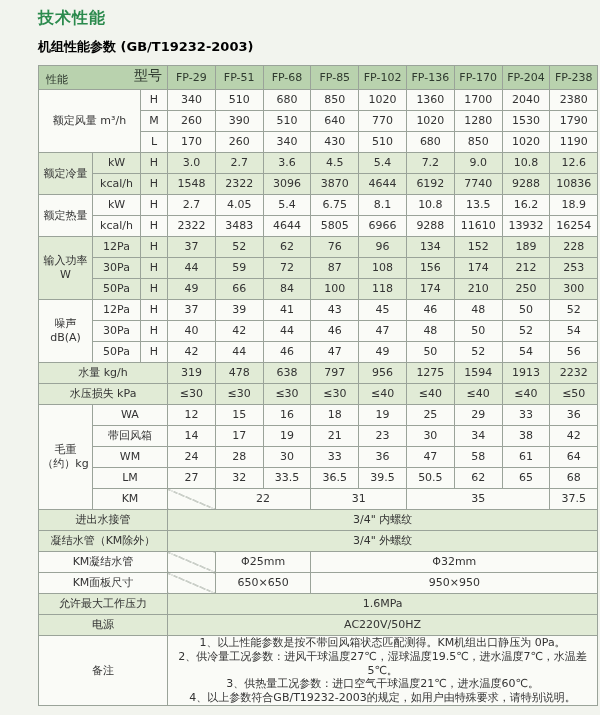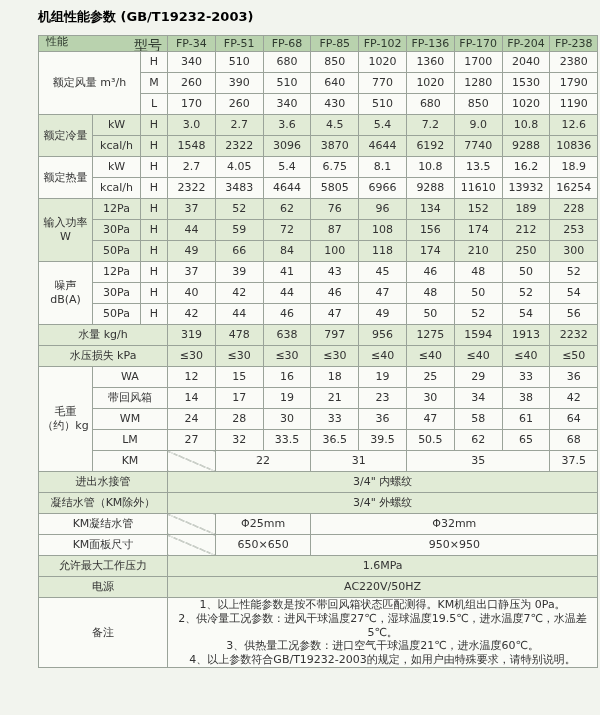--- a/index.html
+++ b/index.html
@@ -37,21 +37,21 @@
     font-weight: normal;
     text-align: center;
     vertical-align: middle;
     height: 21px;
     padding: 0 1px;
     line-height: 1.25;
     overflow: hidden;
   }
   table.spec thead th {
     background: #b9d2ae;
-    height: 16px;
+    height: 24px;
     color: #2f3a2f;
   }
   th.corner {
     position: relative;
     padding: 0;
     background-image: linear-gradient(to bottom right,
       transparent 49.4%, #7e887e 49.4%, #7e887e 50.6%, transparent 50.6%);
   }
   th.corner .corner-bottom {
     position: absolute; left: 7px; bottom: 2px; font-size: 11px;
@@ -71,20 +71,21 @@
     padding: 6px 10px 7px 12px;
     font-size: 10.5px;
     line-height: 1.6;
     height: auto;
   }
 </style>
 </head>
 <body>
 
 <div class="page">
+  <div class="doc-title">技术性能</div>
   <div class="doc-subtitle">机组性能参数 (GB/T19232-2003)</div>
 
   <table class="spec">
     <colgroup>
       <col style="width:54px">
         <col style="width:48px">
         <col style="width:27px">
       <col style="width:47.8px">
         <col style="width:47.8px">
         <col style="width:47.8px">
@@ -94,21 +95,21 @@
       <col style="width:47.8px">
         <col style="width:47.8px">
         <col style="width:47.8px">
     </colgroup>
     <thead>
       <tr>
         <th class="corner" colspan="3">
           <span class="corner-bottom">性能</span>
           <span class="corner-top">型号</span>
         </th>
-      <th class="model">FP-34</th>
+      <th class="model">FP-29</th>
           <th class="model">FP-51</th>
           <th class="model">FP-68</th>
           <th class="model">FP-85</th>
           <th class="model">FP-102</th>
           <th class="model">FP-136</th>
           <th class="model">FP-170</th>
           <th class="model">FP-204</th>
           <th class="model">FP-238</th>
         </tr>
     </thead>

